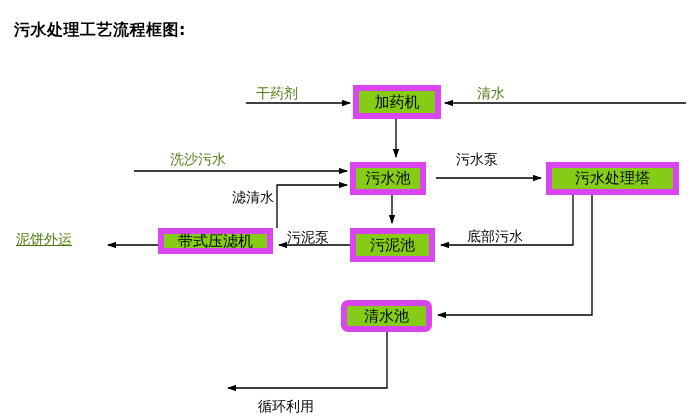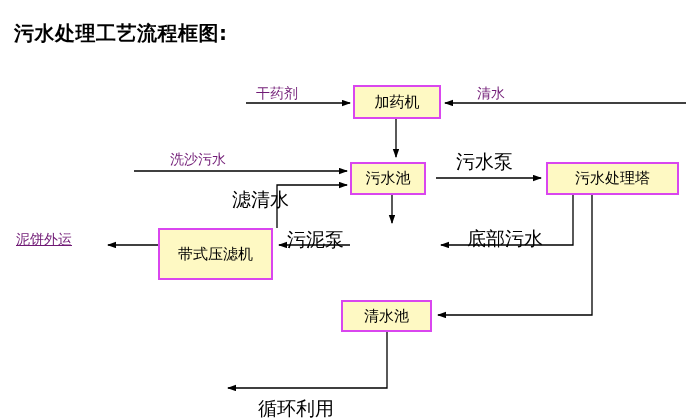--- a/index.html
+++ b/index.html
@@ -18,60 +18,60 @@
   #diagram-root {
     position: absolute;
     left: 0; top: 0;
     width: 700px;
     height: 420px;
   }
   .title {
     position: absolute;
     left: 14px;
     top: 20px;
-    font-size: 20px;
+    font-size: 16px;
     font-weight: bold;
     letter-spacing: 0.5px;
     color: #000;
     white-space: nowrap;
   }
   svg.wires {
     position: absolute;
     left: 0; top: 0;
     width: 700px;
     height: 420px;
     pointer-events: none;
   }
   .node {
     position: absolute;
     box-sizing: border-box;
-    border: 2px solid #d946ef;
-    background: #fef9c3;
+    border: 6px solid #d946ef;
+    background: #84cc16;
     display: flex;
     align-items: center;
     justify-content: center;
     font-size: 15px;
     line-height: 1;
     color: #000;
     white-space: nowrap;
   }
   .edge-label {
     position: absolute;
-    font-size: 19px;
+    font-size: 14px;
     line-height: 1;
     color: #000;
     white-space: nowrap;
     background: transparent;
     text-align: right;
   }
   .terminal-label {
     position: absolute;
     font-size: 14px;
     line-height: 1;
-    color: #701a75;
+    color: #4d7c0f;
     white-space: nowrap;
     text-align: center;
   }
 </style>
 </head>
 <body>
 
 <div id="diagram-root">
 
   <div class="title">污水处理工艺流程框图:</div>
@@ -115,26 +115,29 @@
   </div>
 
   <div class="node" style="left:350px; top:162px; width:76px; height:33px;">
     <span>污水池</span>
   </div>
 
   <div class="node" style="left:546px; top:162px; width:133px; height:33px;">
     <span>污水处理塔</span>
   </div>
 
-  <div class="node" style="left:158px; top:228px; width:115px; height:52px;">
+  <div class="node" style="left:158px; top:228px; width:115px; height:26px;">
     <span>带式压滤机</span>
   </div>
 
+  <div class="node" style="left:350px; top:228px; width:85px; height:34px;">
+    <span>污泥池</span>
+  </div>
 
-  <div class="node" style="left:341px; top:300px; width:91px; height:32px;">
+  <div class="node" style="left:341px; top:300px; width:91px; height:32px;border-radius:7px;">
     <span>清水池</span>
   </div>
 
   <div class="terminal-label" style="left:256px; top:86px;">干药剂</div>
 
   <div class="terminal-label" style="left:477px; top:86px;">清水</div>
 
   <div class="terminal-label" style="left:170px; top:152px;">洗沙污水</div>
 
   <div class="terminal-label" style="left:16px; top:232px;text-decoration:underline;">泥饼外运</div>

